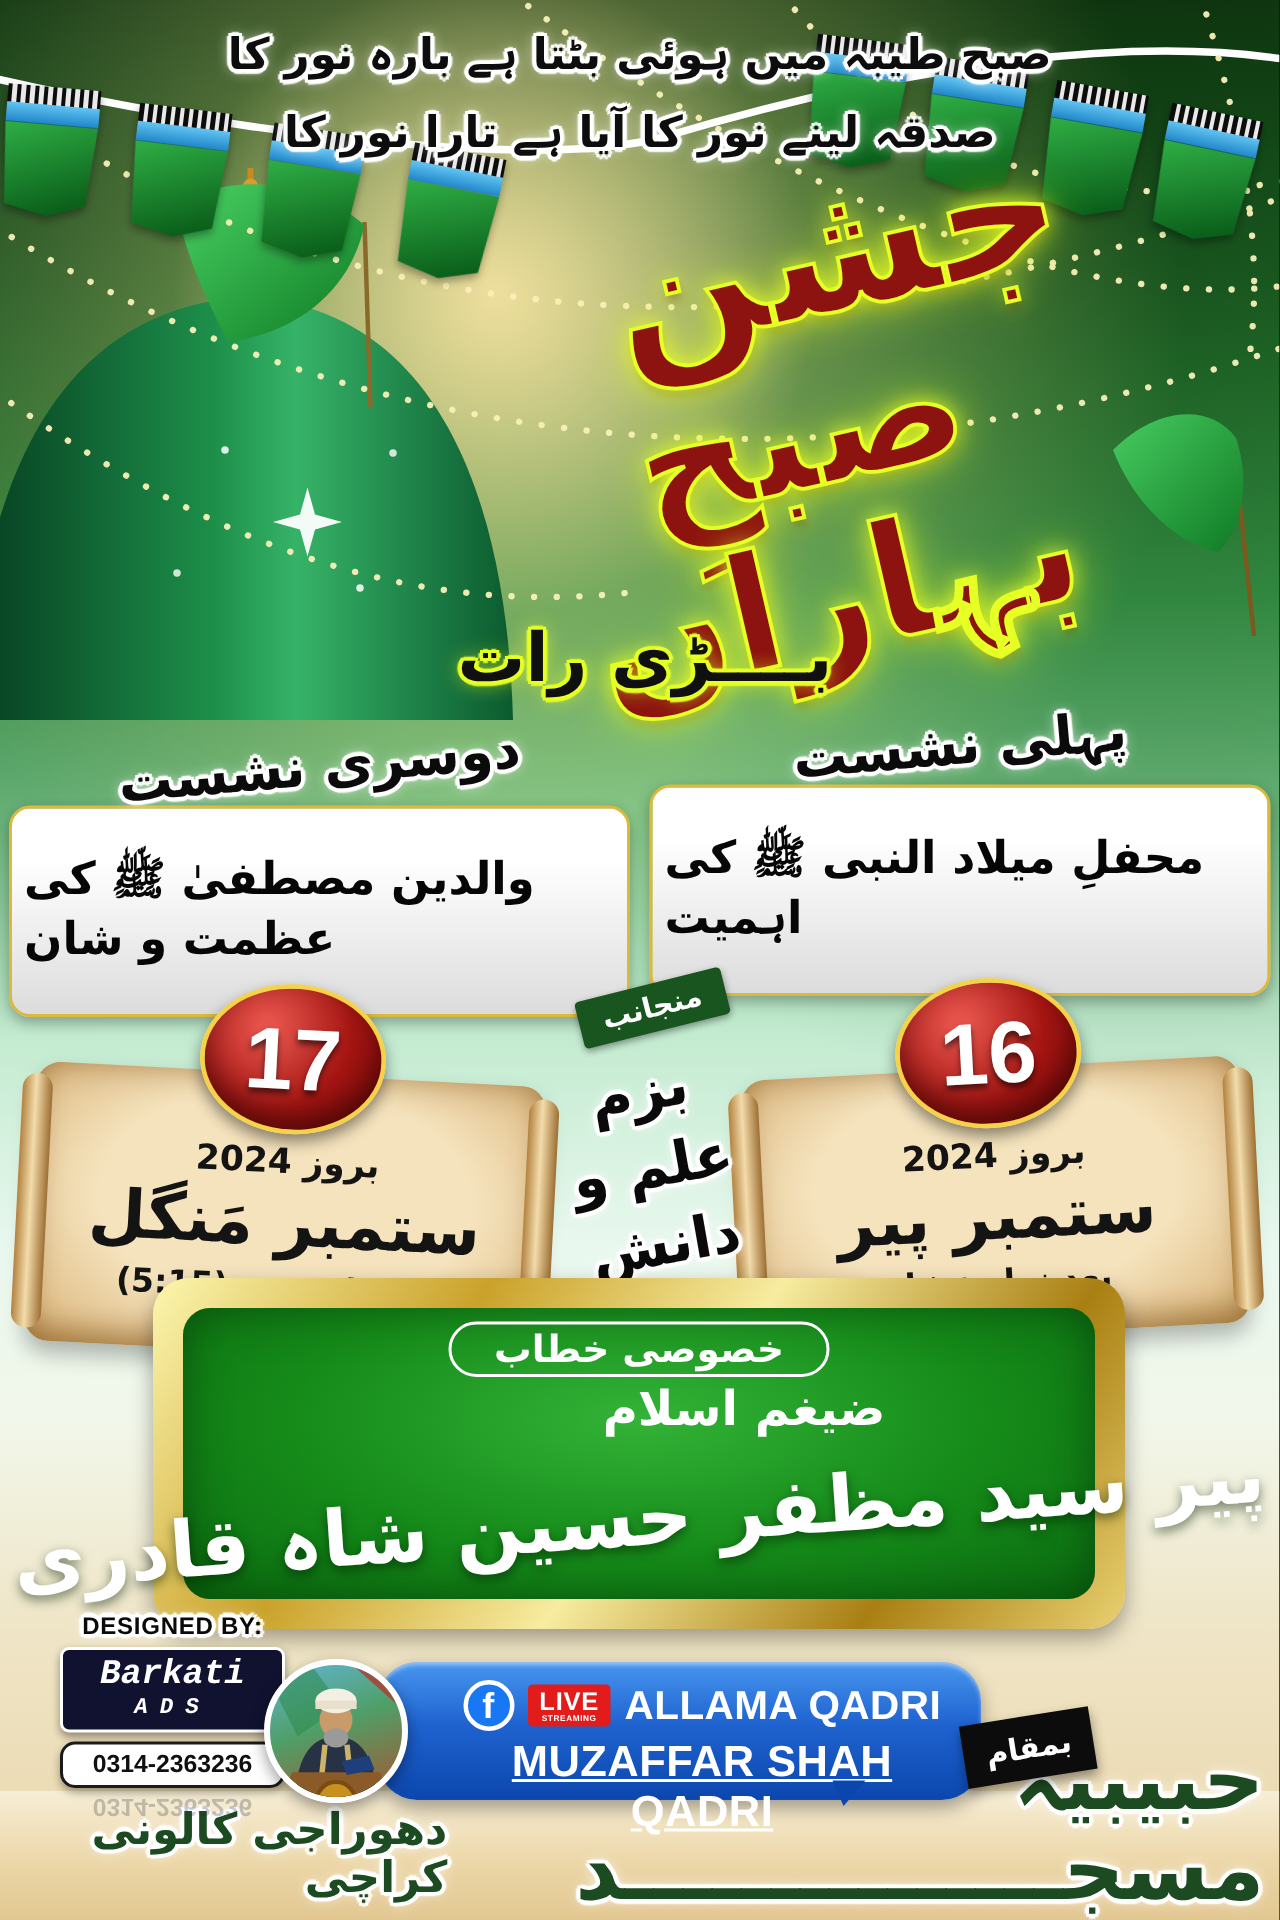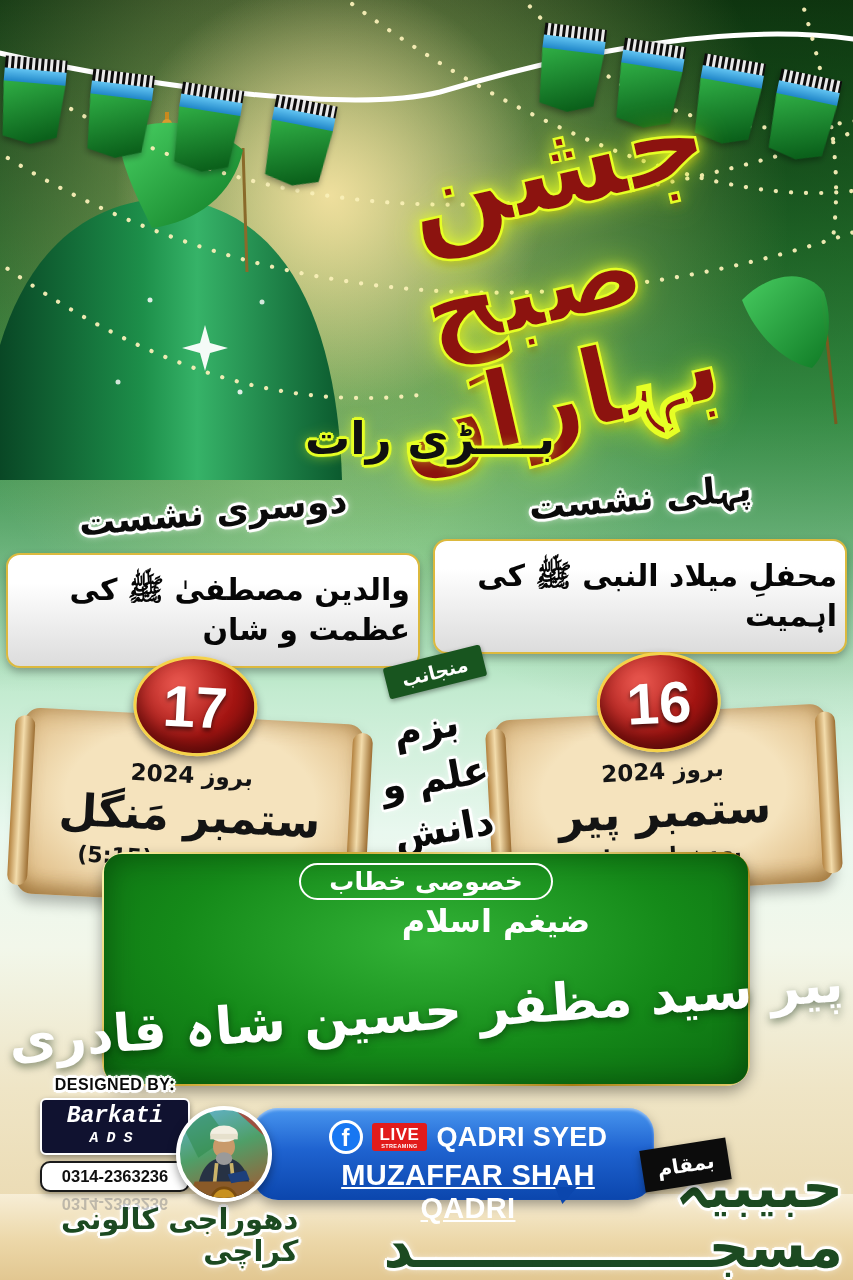--- a/index.html
+++ b/index.html
@@ -30,22 +30,22 @@
     text-shadow:0 0 14px rgba(230,255,37,.95),0 0 32px rgba(230,255,37,.75),0 5px 6px rgba(60,20,0,.35);}
   .title .w1{display:block;font-size:116px;line-height:1.0;transform:translateX(42px);}
   .title .w2{display:block;font-size:106px;line-height:1.05;transform:translateX(-8px);}
   .subtitle{position:absolute;top:412px;left:140px;width:580px;z-index:2;text-align:center;direction:rtl;
     font-weight:700;font-size:45px;color:#101010;}
   
   .sess{position:absolute;z-index:2;width:414px;}
   .sess.first{right:6px;top:478px;}
   .sess.second{left:6px;top:492px;}
   .sess .head{direction:rtl;text-align:center;font-weight:700;font-size:36px;line-height:1.1;color:#0b0b0b;transform:rotate(-5deg);}
-  .sess .box{margin-top:21px;background:linear-gradient(180deg,#ffffff 25%,#dcdcdc);border:2px solid #dcb93e;border-radius:14px;
-    padding:15px 8px;direction:rtl;text-align:right;font-weight:700;font-size:30px;line-height:1.35;color:#060606;
+  .sess .box{margin-top:5px;background:linear-gradient(180deg,#ffffff 25%,#dcdcdc);border:2px solid #dcb93e;border-radius:14px;
+    padding:28px 8px;direction:rtl;text-align:left;font-weight:700;font-size:30px;line-height:1.35;color:#060606;
     box-shadow:0 4px 9px rgba(0,0,0,.3);}
   
   .scroll{position:absolute;z-index:2;border-radius:16px;
     background:radial-gradient(ellipse at 50% 45%,#f5e3bd 52%,#e4c592 80%,#d0a96c);
     box-shadow:inset 0 0 22px rgba(120,75,20,.45),inset 0 -10px 16px rgba(120,75,20,.3),0 8px 14px rgba(0,0,0,.28);}
   .scroll::before,.scroll::after{content:"";position:absolute;top:8px;bottom:8px;width:20px;border-radius:10px;
     background:linear-gradient(90deg,#b3823f,#f3dcab 45%,#9d6f33);}
   .scroll::before{left:-9px;} .scroll::after{right:-9px;}
   .scroll.first{left:498px;top:712px;width:332px;height:178px;transform:rotate(-3deg);}
   .scroll.second{left:20px;top:716px;width:340px;height:186px;transform:rotate(3deg);}
@@ -58,21 +58,21 @@
   .scroll .inner{padding:46px 24px 8px;direction:rtl;text-align:center;color:#141414;}
   .scroll .l1{font-weight:700;font-size:23px;line-height:1.15;}
   .scroll .l2{font-weight:700;font-size:44px;line-height:1.25;}
   .scroll .l3{font-weight:700;font-size:22px;line-height:1.5;}
   
   .organizer{position:absolute;left:360px;top:656px;width:150px;z-index:2;text-align:center;}
   .organizer .tag{display:inline-block;background:#18551f;color:#fff;font-weight:700;font-size:19px;
     padding:5px 16px;transform:rotate(-14deg);border-radius:3px;box-shadow:0 2px 5px rgba(0,0,0,.4);}
   .organizer .name{margin-top:14px;transform:rotate(-10deg);direction:rtl;font-weight:700;font-size:38px;line-height:1.35;color:#0a0a0a;}
   
-  .speech{position:absolute;left:102px;top:852px;width:648px;height:234px;z-index:3;border-radius:24px;padding:2px;
+  .speech{position:absolute;left:102px;top:852px;width:648px;height:234px;z-index:3;border-radius:24px;padding:20px;
     background:linear-gradient(125deg,#fdf7b0,#caa22a 28%,#f7ecA0 52%,#a97f12 78%,#e8d070);
     box-shadow:0 6px 14px rgba(0,0,0,.35);}
   .speech .inner{height:100%;border-radius:18px;display:flex;flex-direction:column;align-items:center;
     background:radial-gradient(ellipse at 50% 38%,#33b337 0%,#158a19 55%,#0b6a10 100%);
     box-shadow:inset 0 0 30px rgba(0,40,0,.5);}
   .speech .pill{margin-top:9px;border:2px solid #fff;border-radius:22px;padding:2px 28px;color:#fff;
     font-weight:700;font-size:25px;direction:rtl;}
   .speech .hon{margin-top:2px;color:#fff;font-weight:700;font-size:32px;direction:rtl;transform:translateX(70px);}
   .speech .name{flex:1;display:flex;align-items:center;color:#fff;font-weight:700;font-size:52px;white-space:nowrap;
     direction:rtl;transform:rotate(-4deg);text-shadow:0 3px 8px rgba(0,30,0,.55);}
@@ -201,20 +201,24 @@
       <div class="checker"></div>
       <div class="blue"></div>
       <div class="cloth"></div>
     </div>
   <div class="flag" style="left:772px;top:74px;transform:rotate(12deg)">
       <div class="checker"></div>
       <div class="blue"></div>
       <div class="cloth"></div>
     </div>
 
+  <div class="couplet halo-w">
+    <div>صبح طیبہ میں ہوئی بٹتا ہے بارہ نور کا</div>
+    <div>صدقہ لینے نور کا آیا ہے تارا نور کا</div>
+  </div>
 
   <div class="title">
     <span class="w1">جشن</span>
     <span class="w2">صبحِ بہاراں</span>
   </div>
   <div class="subtitle halo-y">بــــڑی رات</div>
 
   <div class="sess first">
     <div class="head halo-w">پہلی نشست</div>
     <div class="box">محفلِ میلاد النبی ﷺ کی اہمیت</div>
@@ -281,21 +285,21 @@
     </svg>
   </div>
 
   <div class="livebar">
     <div class="r1">
       <div class="fb">f</div>
       <div class="live">
         <div class="lv">LIVE</div>
         <div class="st">STREAMING</div>
       </div>
-      <div class="t1">QADRI SYED</div>
+      <div class="t1">ALLAMA QADRI</div>
     </div>
     <div class="t2">MUZAFFAR SHAH QADRI</div>
   </div>
 
   <div class="venue-badge">بمقام</div>
   <div class="bottom">
     <div class="row">
       <div class="mosque halo-w">حبیبیہ مسجـــــــــــــــد</div>
       <div class="addr halo-w">دھوراجی کالونی کراچی</div>
     </div>

